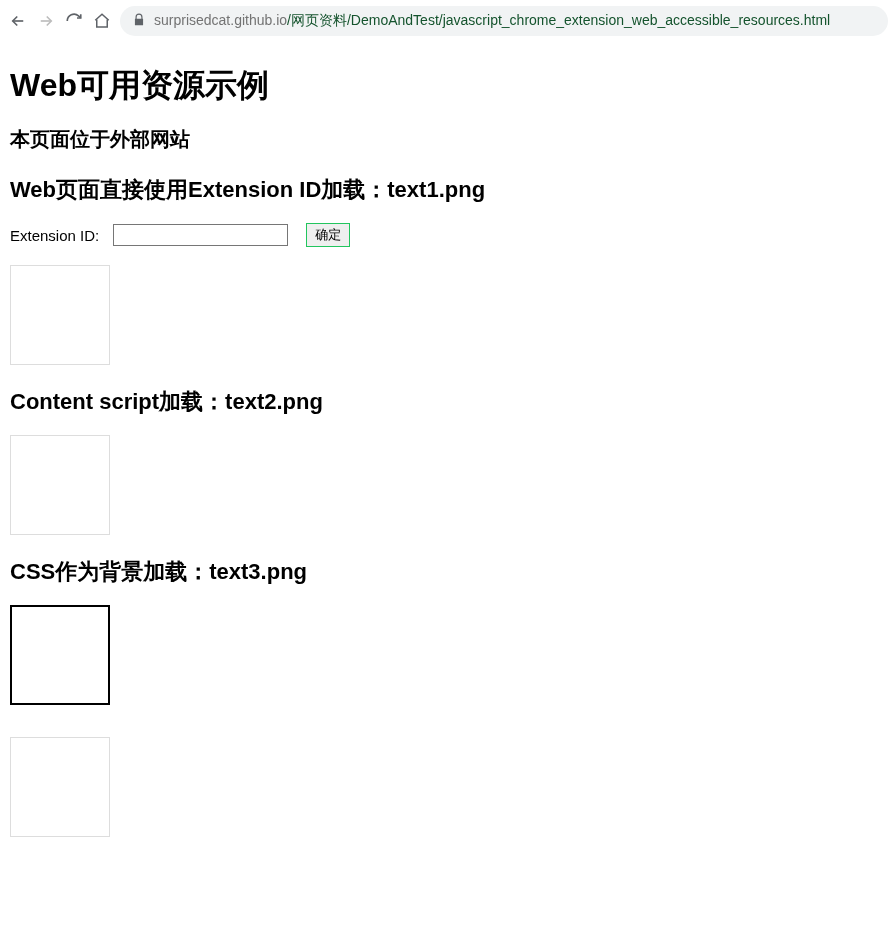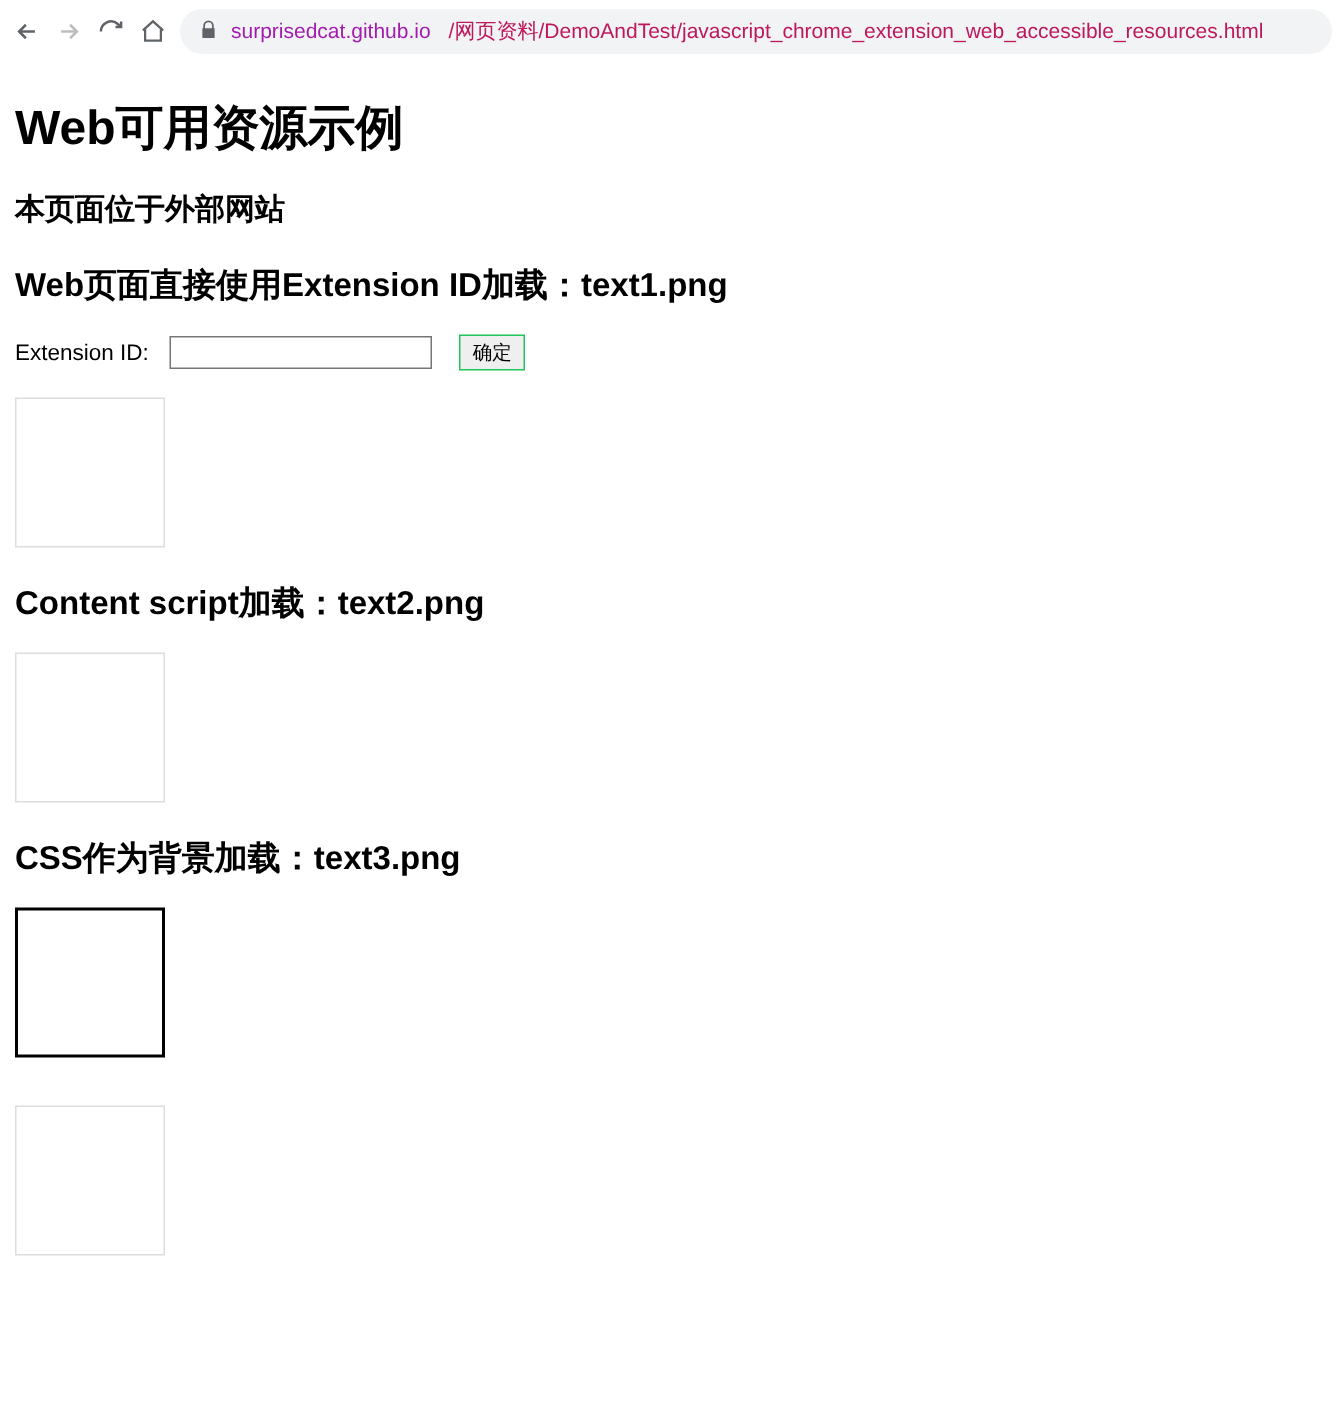--- a/index.html
+++ b/index.html
@@ -34,22 +34,22 @@
       display: flex;
       align-items: center;
       padding: 0 12px;
       gap: 8px;
       color: #202124;
       font-size: 14px;
       overflow: hidden;
       white-space: nowrap;
     }
     .addr-bar .lock { color: #5f6368; flex-shrink: 0; }
-    .url-host { color: #a21caf; }
-    .url-path { color: #be185d; margin-left: 12px; }
+    .url-host { color: #737373; }
+    .url-path { color: #14532d; }
     .page-content { padding: 8px 10px; }
     h1 { font-size: 32px; font-weight: bold; margin: 14px 0 18px; }
     h2 { font-size: 20px; font-weight: bold; margin: 18px 0; }
     h3 { font-size: 22px; font-weight: bold; margin: 22px 0 18px; }
     .form-row {
       display: flex;
       align-items: center;
       gap: 14px;
       font-size: 15px;
       margin-bottom: 18px;

